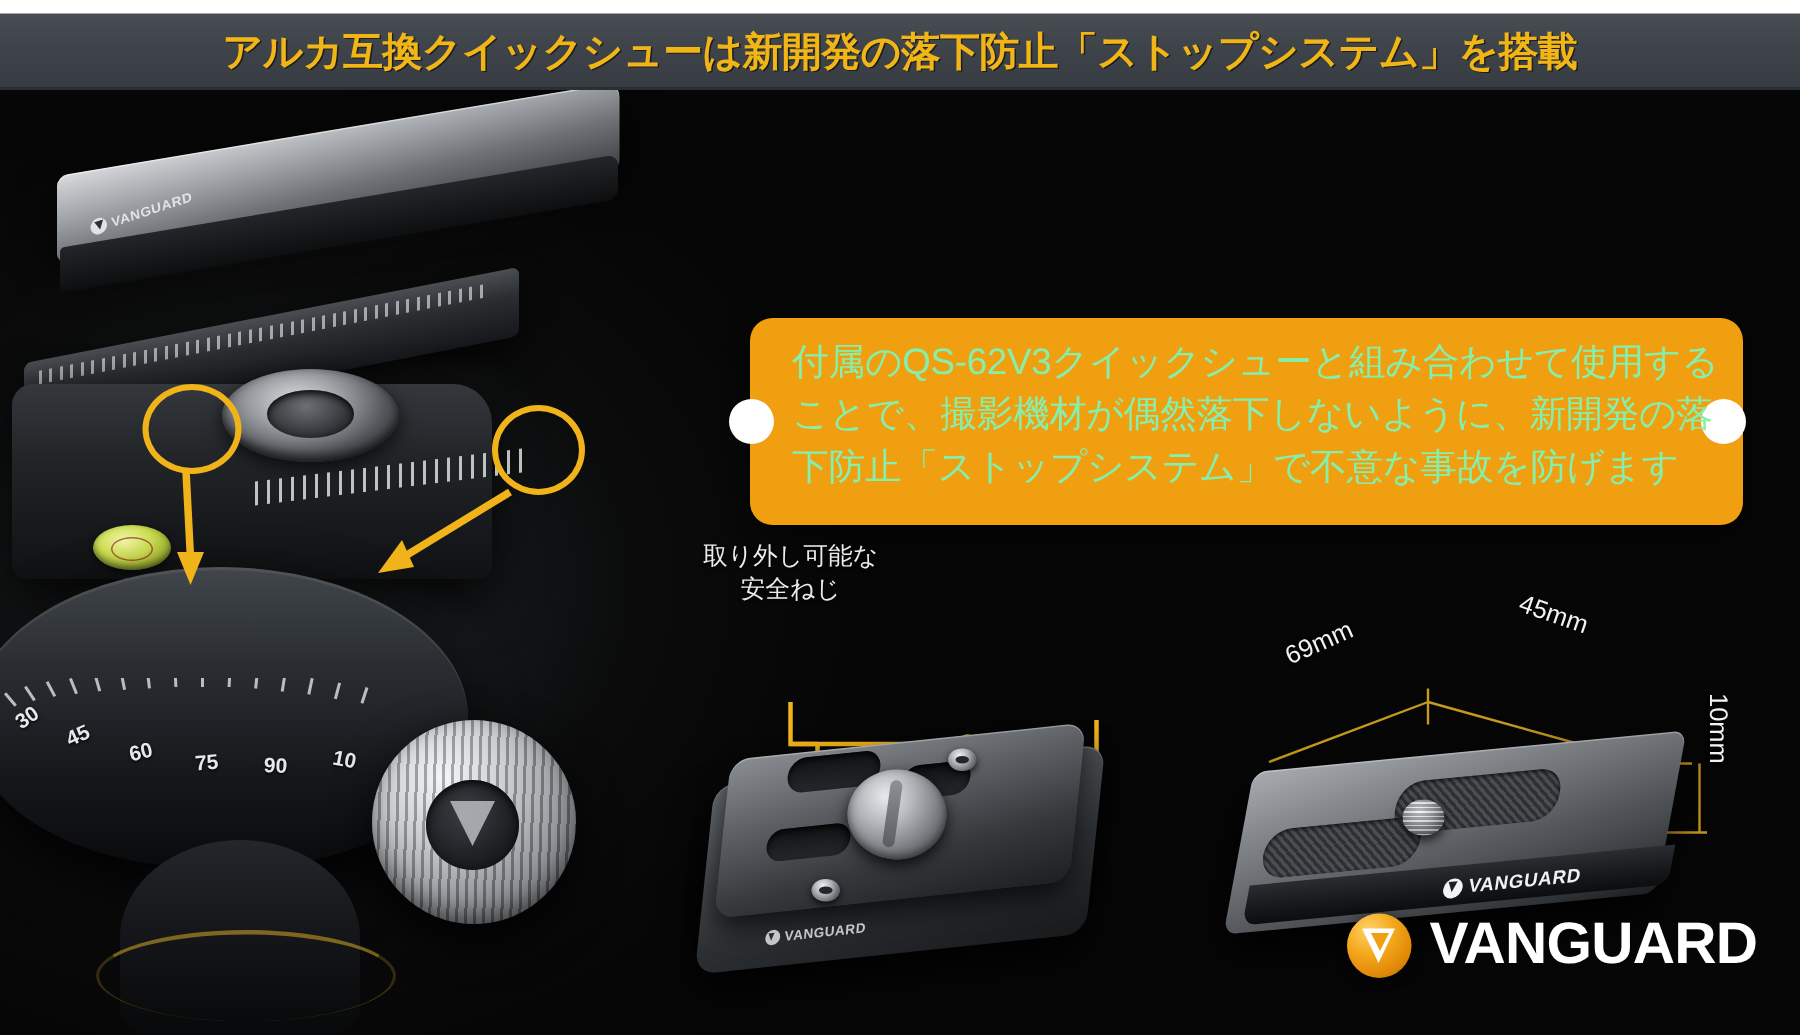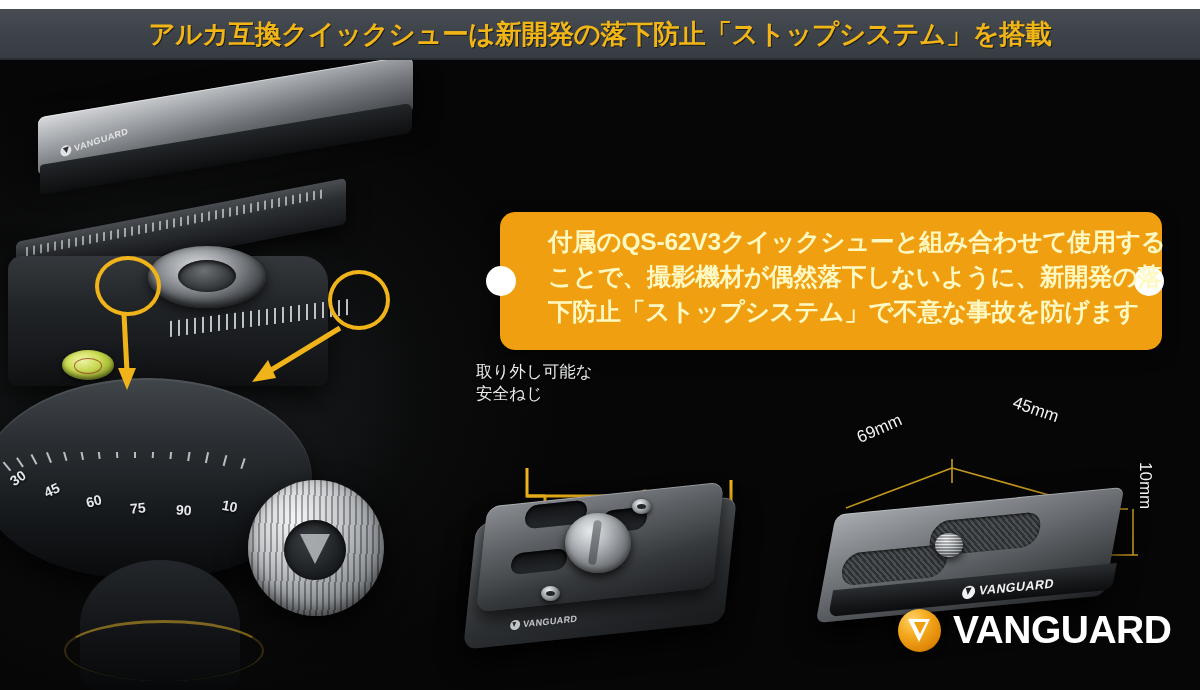--- a/index.html
+++ b/index.html
@@ -224,26 +224,26 @@
   .callout {
     position: absolute;
     left: 500px; top: 152px;
     width: 662px; height: 138px;
     background: #ef9f10;
     border-radius: 15px;
     box-shadow: 0 5px 16px rgba(0,0,0,0.55);
   }
   .callout-text {
     position: absolute;
-    left: 548px; top: 164px;
+    left: 528px; top: 164px;
     width: 618px;
     font-size: 24.5px;
     line-height: 1.43;
-    font-weight: bold;
-    color: #fef9c3;
+    font-weight: normal;
+    color: #86efac;
     letter-spacing: -0.2px;
   }
   .callout-notch {
     position: absolute;
     width: 30px; height: 30px;
     border-radius: 50%;
     background: #ffffff;
     top: 206px;
   }
   .notch-left  { left: 486px; }
@@ -318,21 +318,21 @@
 
   
   .anno-label {
     position: absolute;
     color: #e9ebed;
     font-size: 16.5px;
     line-height: 1.33;
     text-shadow: 0 1px 3px rgba(0,0,0,0.95);
     white-space: pre-line;
   }
-  .label-screw { left: 476px; top: 361px; width: 150px; }
+  .label-screw { left: 452px; top: 361px; text-align: center; width: 150px; }
   .label-dring { left: 663px; top: 346px; width: 160px; }
 
   
   .dimplate { position: absolute; left: 800px; top: 395px; width: 400px; height: 200px; }
   .dp-body {
     position: absolute; left: 25px; top: 47px;
     width: 290px; height: 106px;
     background: linear-gradient(166deg, #a8acb0 0%, #82868a 26%, #5a5e62 56%, #313437 88%, #1b1d20 100%);
     border-radius: 9px;
     transform: rotate(-5.5deg) skewX(-16deg);

